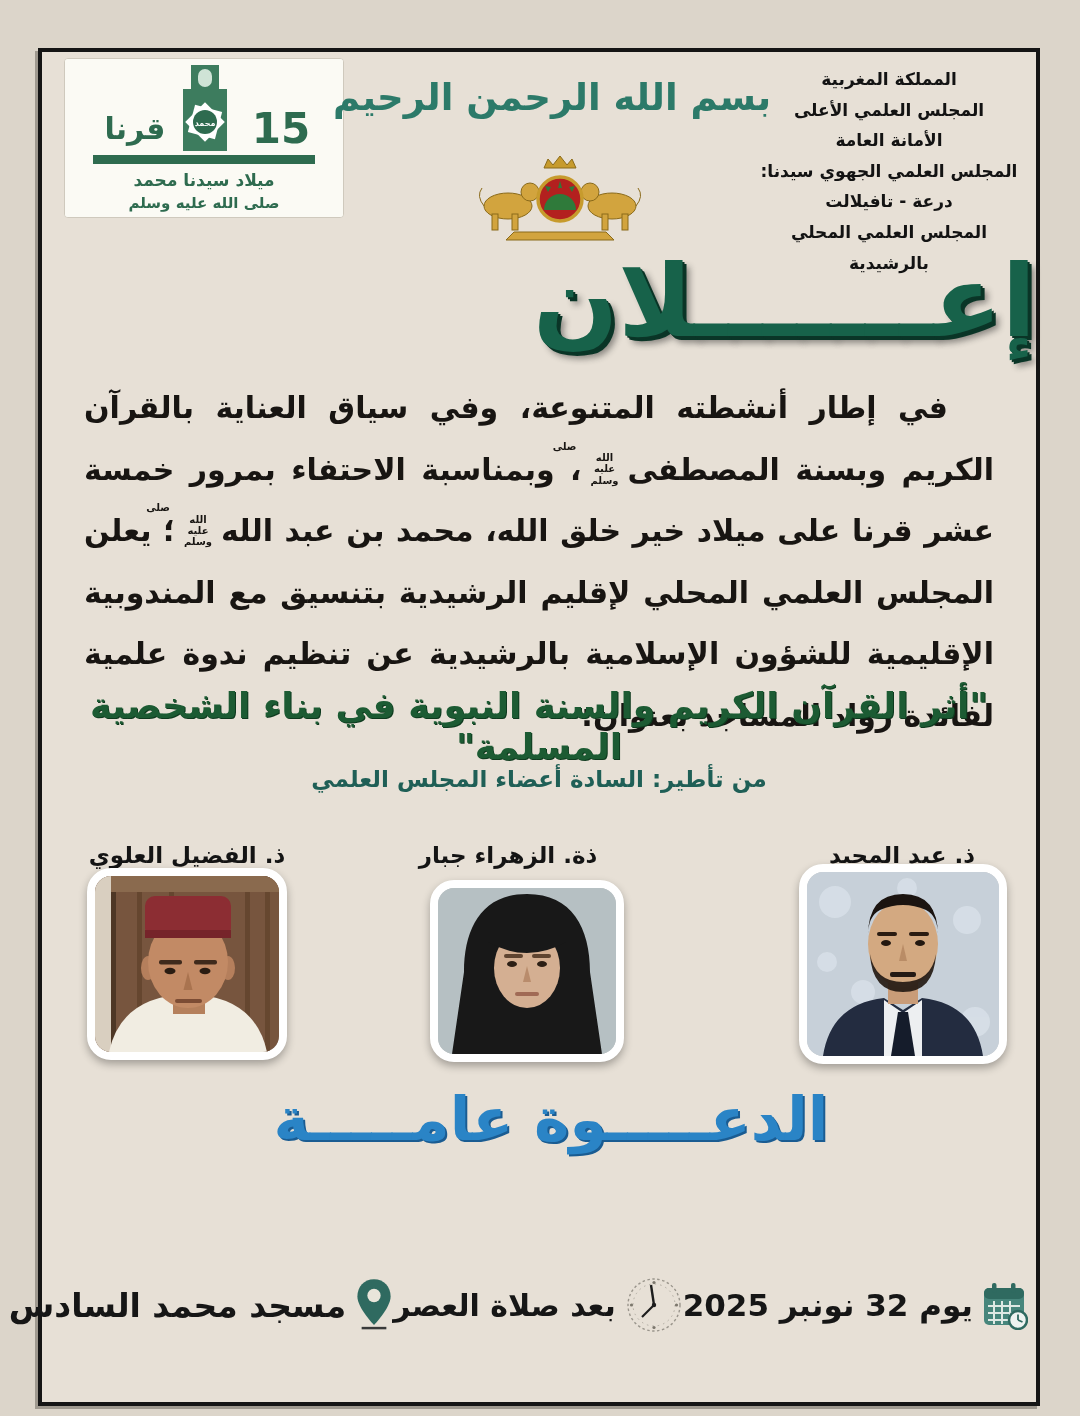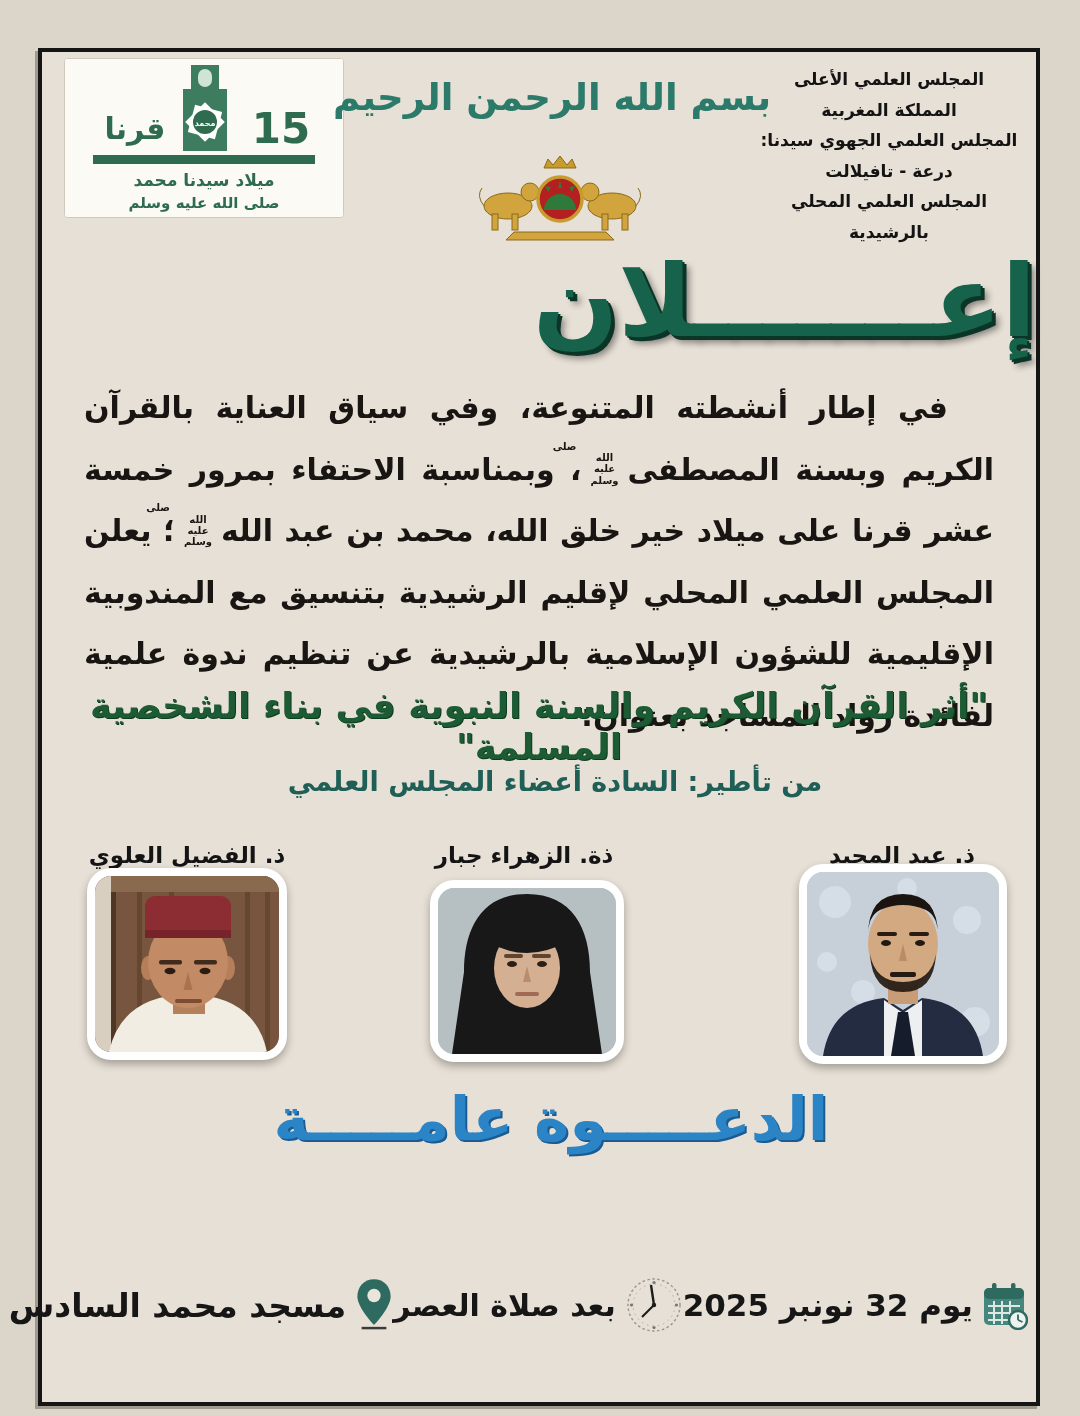--- a/index.html
+++ b/index.html
@@ -30,25 +30,25 @@
   .body-text{
     right:32px;left:32px;top:315px;margin:10px;
     font-size:30px;font-weight:bold;color:#181512;
     text-align:justify;line-height:2.05;text-indent:46px;
   }
   .saw{
     display:inline-block;width:36px;font-size:10px;line-height:1.12;
     text-align:center;vertical-align:-4px;margin:0 5px;font-weight:bold;
   }
   .lecture-title{left:0;top:633px;width:100%;text-align:center;font-size:36px;font-weight:bold;color:#1c5b33;text-shadow:1px 1px 0 #0e3a1e;}
-  .framing-line{left:0;top:714px;width:100%;text-align:center;font-size:27px;font-weight:bold;color:#1f5f56;padding-left:16px;}
+  .framing-line{left:0;top:714px;width:100%;text-align:center;font-size:23px;font-weight:bold;color:#1f5f56;}
   
   .speaker-name{top:780px;font-size:23px;font-weight:bold;color:#141414;text-align:center;margin-top:10px;}
   .sn-left{left:45px;width:200px;}
-  .sn-center{left:384px;width:196px;}
+  .sn-center{left:368px;width:196px;}
   .sn-right{left:755px;width:210px;}
   .photo{border:8px solid #ffffff;border-radius:24px;overflow:hidden;box-shadow:0 4px 9px rgba(0,0,0,.3);background:#ccc;}
   .ph-left{left:45px;top:816px;width:184px;height:176px;}
   .ph-center{left:388px;top:828px;width:178px;height:166px;}
   .ph-right{left:757px;top:812px;width:192px;height:184px;}
   .photo svg{display:block;width:100%;height:100%;}
   
   .invitation{
     left:12px;top:1032px;width:100%;text-align:center;
     font-size:60px;font-weight:bold;color:#2a84c6;
@@ -125,22 +125,23 @@
         <path d="M88 34 l2-7 2 7 z"></path>
         <path d="M78 38 l-3-6 6 1 z"></path>
         <path d="M102 38 l3-6 -6 1 z"></path>
       </g>
 
       <path d="M44 78 h92 l8 8 h-108 z" fill="#d2a43e" stroke="#8a6a1a" stroke-width="1"></path>
     </svg>
   </div>
 
   <div class="abs org-lines">
+    <div>المملكة المغربية</div>
     <div>المجلس العلمي الأعلى</div>
-    <div>المملكة المغربية</div>
+    <div>الأمانة العامة</div>
     <div>المجلس العلمي الجهوي سيدنا: درعة - تافيلالت</div>
     <div>المجلس العلمي المحلي بالرشيدية</div>
   </div>
 
   <div class="abs main-title">إعـــــــلان</div>
 
   <p class="abs body-text"><span>في إطار أنشطته المتنوعة، وفي سياق العناية بالقرآن الكريم وبسنة المصطفى</span><span class="saw">صلى الله عليه وسلم</span><span>، وبمناسبة الاحتفاء بمرور خمسة عشر قرنا على ميلاد خير خلق الله، محمد بن عبد الله</span><span class="saw">صلى الله عليه وسلم</span><span>؛ يعلن المجلس العلمي المحلي لإقليم الرشيدية بتنسيق مع المندوبية الإقليمية للشؤون الإسلامية بالرشيدية عن تنظيم ندوة علمية لفائدة رواد المساجد بعنوان:</span></p>
 
   <div class="abs lecture-title">"أثر القرآن الكريم والسنة النبوية في بناء الشخصية المسلمة"</div>
 

